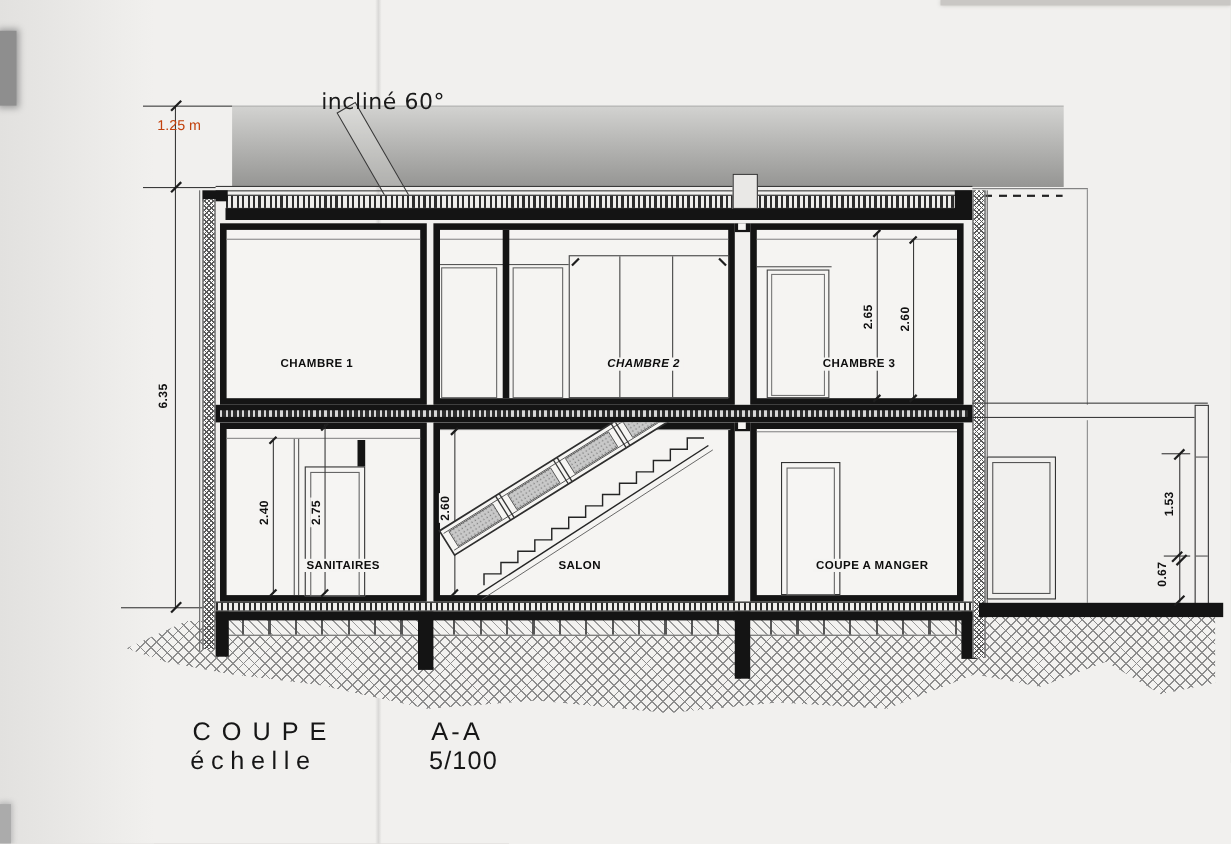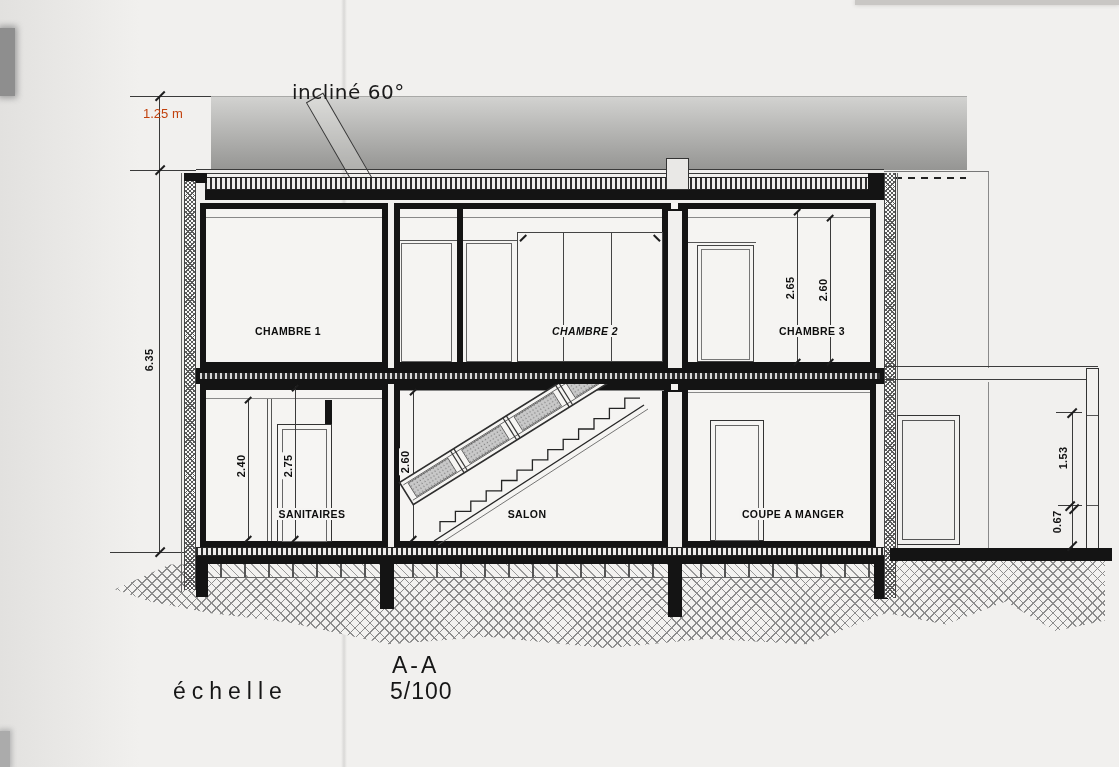--- a/index.html
+++ b/index.html
@@ -196,22 +196,23 @@
   <div class="hl" style="left:1058px;top:505px;width:24px;"></div>
   <div class="tick" style="left:1072px;top:413px;"></div>
   <div class="tick" style="left:1070px;top:506px;"></div>
   <div class="tick" style="left:1074px;top:509px;"></div>
   <div class="tick" style="left:1072px;top:546px;"></div>
   <div class="dimv" style="left:1063px;top:458px;background:transparent;">1.53</div>
   <div class="dimv" style="left:1057px;top:522px;background:transparent;">0.67</div>
 
   <div class="rlabel" style="left:288px;top:331px;text-align:right;">CHAMBRE 1</div>
   <div class="rlabel" style="left:585px;top:331px;font-style:italic;">CHAMBRE 2</div>
-  <div class="rlabel" style="left:812px;top:331px;">CHAMBRE 3</div>
+  <div class="rlabel" style="left:781px;top:331px;">CHAMBRE 3</div>
   <div class="rlabel" style="left:312px;top:514px;">SANITAIRES</div>
   <div class="rlabel" style="left:527px;top:514px;text-align:center;">SALON</div>
   <div class="rlabel" style="left:793px;top:514px;">COUPE A MANGER</div>
 
+  <div class="title-text" style="left:175px;top:652px;letter-spacing:10px;">COUPE</div>
   <div class="title-text" style="left:392px;top:652px;letter-spacing:3px;">A-A</div>
   <div class="title-text" style="left:173px;top:678px;letter-spacing:6px;">échelle</div>
   <div class="title-text" style="left:390px;top:678px;letter-spacing:1px;">5/100</div>
 
 </div>
 
 </body></html>

